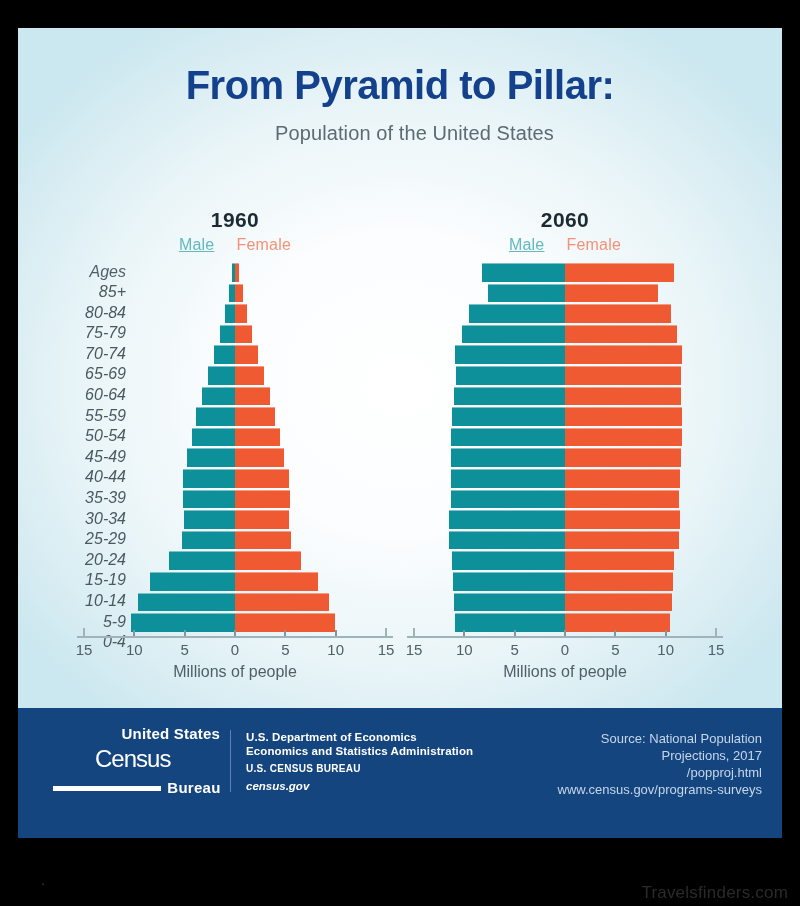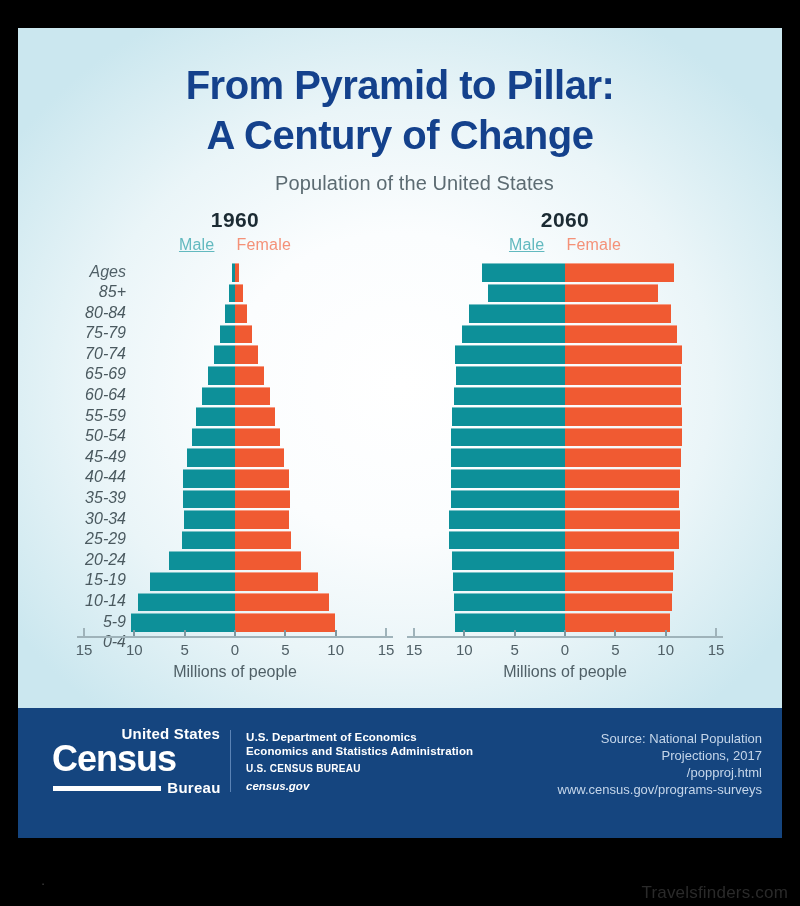--- a/index.html
+++ b/index.html
@@ -222,25 +222,26 @@
   }
   #logo-top {
     font-size: 15px;
     font-weight: bold;
     text-align: right;
     letter-spacing: 0.2px;
     line-height: 16px;
     padding-right: 2px;
   }
   #logo-main {
-    font-size: 36px;
-    font-weight: bold;
+    font-size: 24px;
+    font-weight: normal;
     line-height: 36px;
     letter-spacing: -1px;
     margin-top: -1px;
+    margin-left: 43px;
   }
   #logo-rule {
     height: 5px;
     background: #ffffff;
     width: 108px;
     margin-top: 2px;
     display: inline-block;
     vertical-align: middle;
   }
   #logo-bottom-row {
@@ -316,21 +317,20 @@
 </style>
 </head>
 <body>
 
 <div id="frame">
 
   <div id="card">
 
     <div id="header">
       <div class="title-line" id="title1">From Pyramid to Pillar:</div>
-      <div class="title-line" id="title2">A Century of Change</div>
       <div id="subtitle">Population of the United States</div>
     </div>
 
     <div id="ages">
       <div id="ages-header">Ages</div>
       <div id="age-list">
           <div class="age-label">85+</div>
           <div class="age-label">80-84</div>
           <div class="age-label">75-79</div>
           <div class="age-label">70-74</div>

